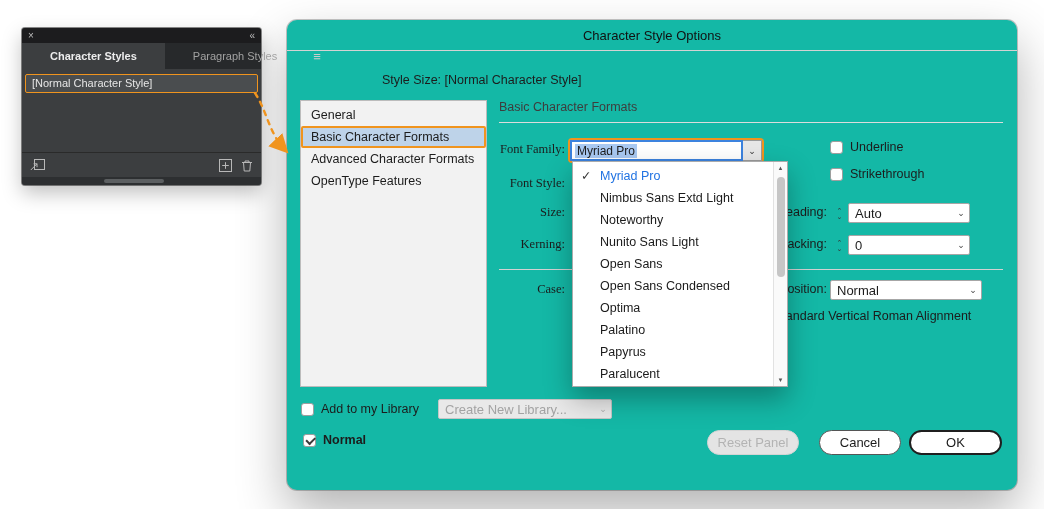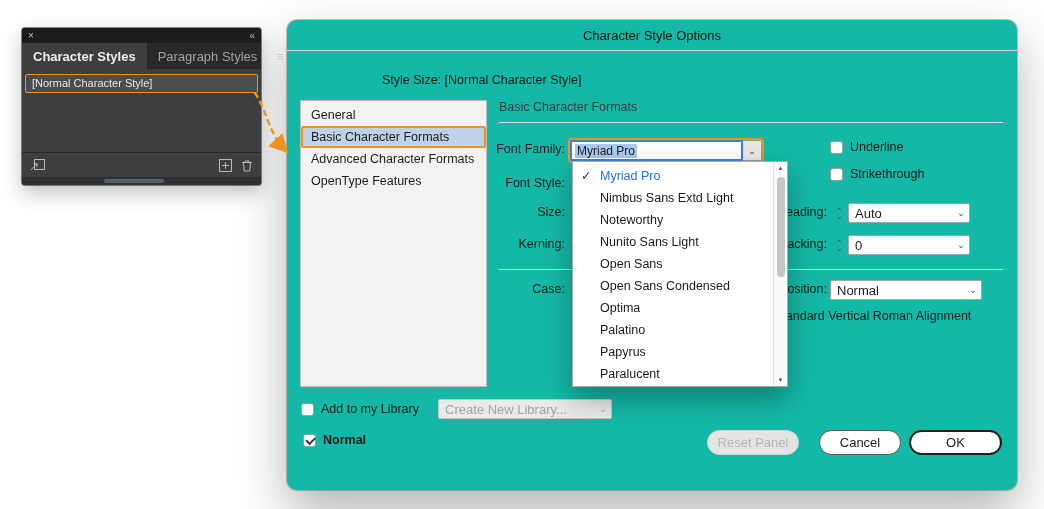--- a/index.html
+++ b/index.html
@@ -16,21 +16,21 @@
     background:#3c3e40; border-radius:3px; z-index:3;
     box-shadow:0 0 0 1px rgba(0,0,0,.45), 0 8px 20px rgba(0,0,0,.25);
     display:flex; flex-direction:column; color:#e4e4e4;
   }
   .p-top {
     height:15px; background:#1c1c1e; border-radius:3px 3px 0 0;
     display:flex; align-items:center; justify-content:space-between;
     padding:0 6px; color:#bdbdbd; font-size:10px; line-height:15px;
   }
   .p-tabs { height:26px; background:#27292b; display:flex; align-items:stretch; }
-  .p-tab { display:flex; align-items:center; padding:0 11px; font-size:13px; color:#a2a2a2; white-space:nowrap; }
+  .p-tab { display:flex; align-items:center; padding:0 28px; font-size:11px; color:#a2a2a2; white-space:nowrap; }
   .p-tab.active { background:#3c3e40; color:#ededed; font-weight:bold; }
   .p-menu { margin-left:auto; display:flex; align-items:center; padding:0 8px; color:#cccccc; font-size:13px; }
   .p-body { flex:1; padding-top:5px; }
   .p-item {
     margin:0 3px; height:19px; line-height:16px; font-size:11px;
     padding:0 6px; border:1.5px solid transparent; color:#e6e6e6;
   }
   .p-item.selected { background:#4a4d4f; border-color:#F0941E; border-radius:2px; }
   .p-footer {
     height:25px; border-top:1px solid #2a2a2a; display:flex; align-items:center;
@@ -58,21 +58,21 @@
   }
   .section-item {
     height:22px; line-height:18px; padding:0 8px; font-size:12.5px;
     border:2px solid transparent; white-space:nowrap;
   }
   .section-item.selected { background:#bed3e9; border-color:#F0941E; border-radius:2px; }
   .heading { position:absolute; left:212px; top:80px; color:#3d3d3d; }
   .hr1 { position:absolute; left:212px; right:14px; top:102px; height:1px; background:#dcdcdc; }
   .hr2 { position:absolute; left:212px; right:14px; top:249px; height:1px; background:#d2d2d2; z-index:0; }
 
-  .flabel { position:absolute; left:158px; width:120px; text-align:right; z-index:1; white-space:nowrap; }
+  .flabel { position:absolute; left:158px; width:120px; text-align:right; z-index:1; white-space:nowrap;font-family:Liberation Serif, serif; }
   .rlabel { position:absolute; left:430px; width:110px; text-align:right; z-index:1; white-space:nowrap; }
 
   
   .ff-combo {
     position:absolute; left:283px; top:120px; height:21px; display:flex;
     border-radius:2px; box-shadow:0 0 0 2px #F0941E; background:#fff; z-index:4;
   }
   .ff-field {
     width:173px; border:2px solid #3b82de; background:#fff;
     display:flex; align-items:center; padding:0 3px; font-size:12px;

